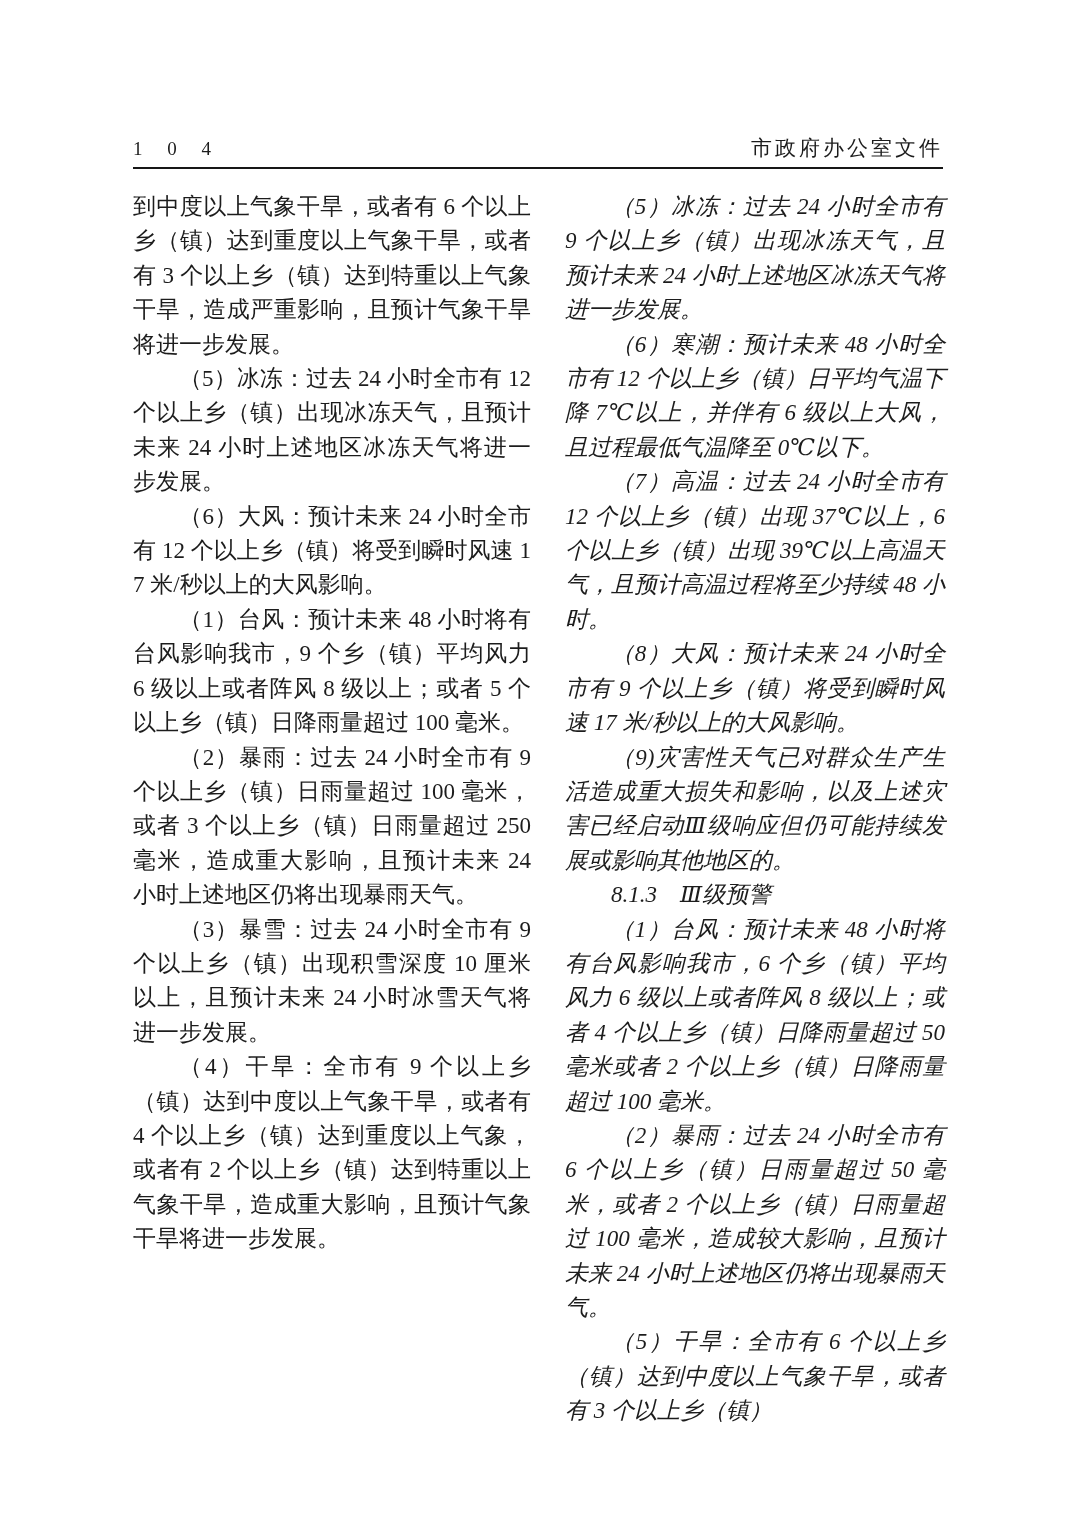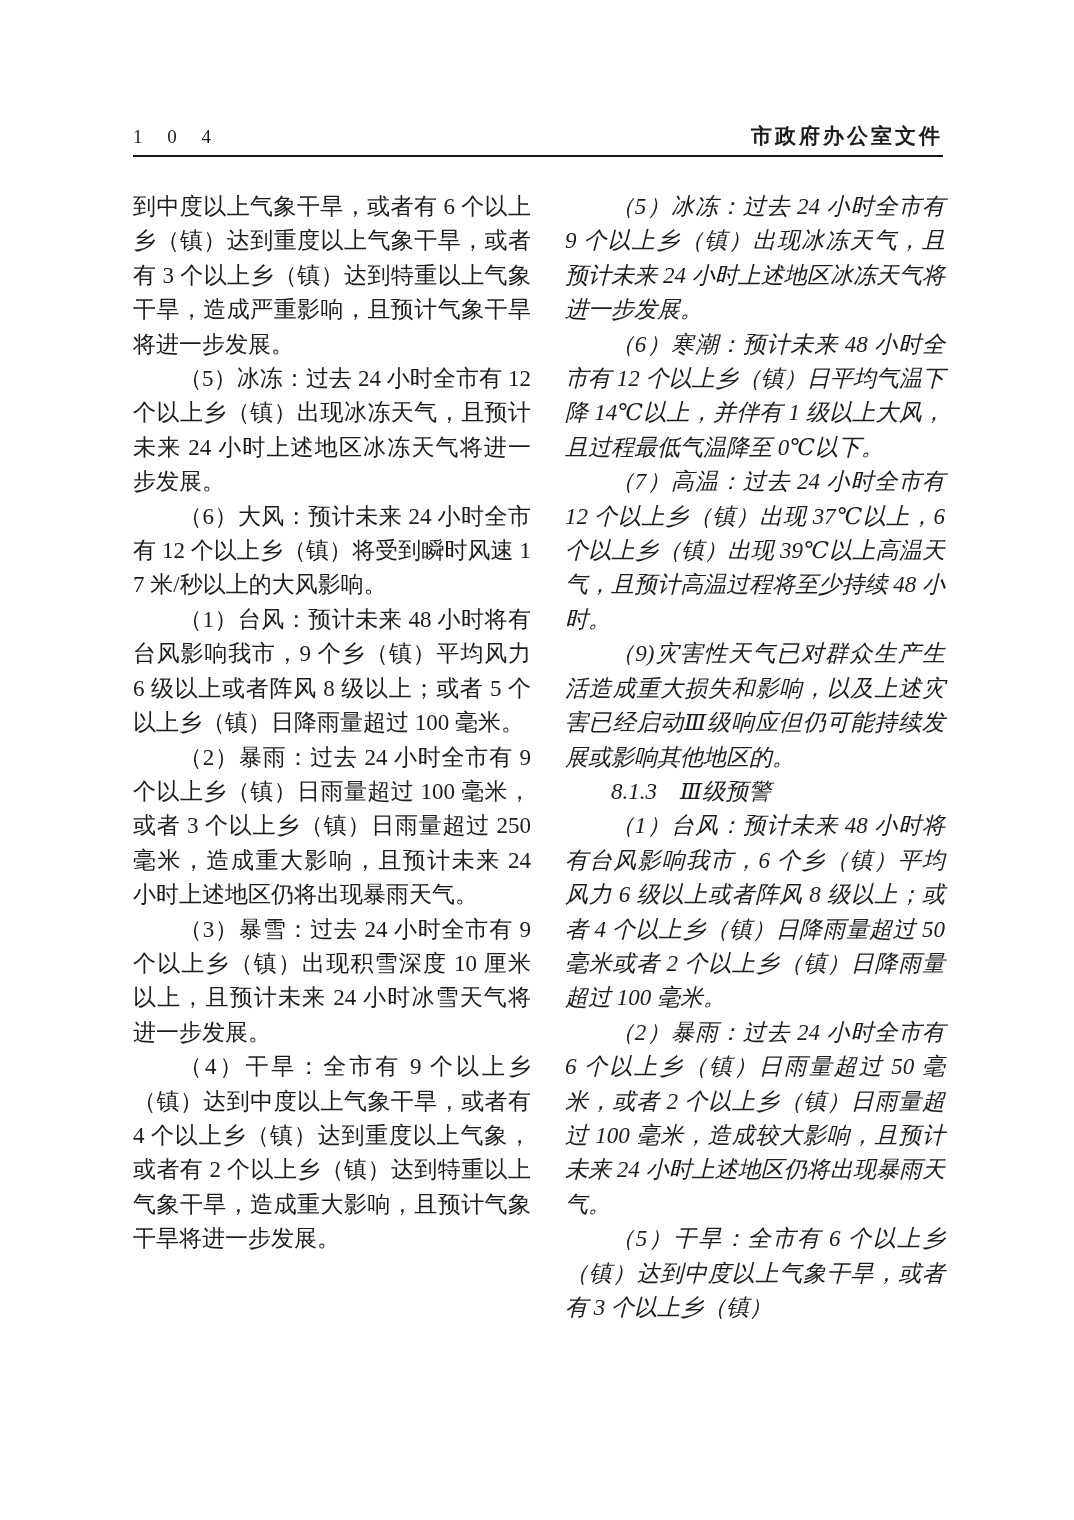--- a/index.html
+++ b/index.html
@@ -11,41 +11,40 @@
     position: relative;
     width: 1074px;
     height: 1520px;
     background: #ffffff;
     color: #1c1c1c;
     font-family: "Liberation Serif", "DejaVu Serif", serif;
     overflow: hidden;
   }
   .header {
     position: absolute;
-    top: 124px;
+    top: 136px;
     left: 133px;
     width: 810px;
     display: flex;
     justify-content: space-between;
     align-items: flex-end;
     border-bottom: 2px solid #161616;
     padding-bottom: 7px;
   }
   .page-number {
     font-size: 19px;
     letter-spacing: 10px;
     line-height: 22px;
     white-space: nowrap;
   }
   .doc-label {
     font-size: 21px;
     letter-spacing: 3px;
     line-height: 24px;
     white-space: nowrap;
-    font-weight: bold;
   }
   .columns {
     position: absolute;
     top: 190px;
     left: 133px;
     width: 812px;
     display: flex;
   }
   .col {
     display: block;
@@ -90,22 +89,23 @@
       <p>（5）冰冻：过去 24 小时全市有 12 个以上乡（镇）出现冰冻天气，且预计未来 24 小时上述地区冰冻天气将进一步发展。</p>
       <p>（6）大风：预计未来 24 小时全市有 12 个以上乡（镇）将受到瞬时风速 17 米/秒以上的大风影响。</p>
       <p>（1）台风：预计未来 48 小时将有台风影响我市，9 个乡（镇）平均风力 6 级以上或者阵风 8 级以上；或者 5 个以上乡（镇）日降雨量超过 100 毫米。</p>
       <p>（2）暴雨：过去 24 小时全市有 9 个以上乡（镇）日雨量超过 100 毫米，或者 3 个以上乡（镇）日雨量超过 250 毫米，造成重大影响，且预计未来 24 小时上述地区仍将出现暴雨天气。</p>
       <p>（3）暴雪：过去 24 小时全市有 9 个以上乡（镇）出现积雪深度 10 厘米以上，且预计未来 24 小时冰雪天气将进一步发展。</p>
       <p>（4）干旱：全市有 9 个以上乡（镇）达到中度以上气象干旱，或者有 4 个以上乡（镇）达到重度以上气象，或者有 2 个以上乡（镇）达到特重以上气象干旱，造成重大影响，且预计气象干旱将进一步发展。</p>
     </div>
 
     <div class="col col-right">
       <p>（5）冰冻：过去 24 小时全市有 9 个以上乡（镇）出现冰冻天气，且预计未来 24 小时上述地区冰冻天气将进一步发展。</p>
-      <p>（6）寒潮：预计未来 48 小时全市有 12 个以上乡（镇）日平均气温下降 14℃以上，并伴有 1 级以上大风，且过程最低气温降至 0℃以下。</p>
+      <p>（6）寒潮：预计未来 48 小时全市有 12 个以上乡（镇）日平均气温下降 7℃以上，并伴有 6 级以上大风，且过程最低气温降至 0℃以下。</p>
       <p>（7）高温：过去 24 小时全市有 12 个以上乡（镇）出现 37℃以上，6 个以上乡（镇）出现 39℃以上高温天气，且预计高温过程将至少持续 48 小时。</p>
+      <p>（8）大风：预计未来 24 小时全市有 9 个以上乡（镇）将受到瞬时风速 17 米/秒以上的大风影响。</p>
       <p>（9)灾害性天气已对群众生产生活造成重大损失和影响，以及上述灾害已经启动Ⅲ级响应但仍可能持续发展或影响其他地区的。</p>
       <p class="heading">8.1.3　Ⅲ级预警</p>
       <p>（1）台风：预计未来 48 小时将有台风影响我市，6 个乡（镇）平均风力 6 级以上或者阵风 8 级以上；或者 4 个以上乡（镇）日降雨量超过 50 毫米或者 2 个以上乡（镇）日降雨量超过 100 毫米。</p>
       <p>（2）暴雨：过去 24 小时全市有 6 个以上乡（镇）日雨量超过 50 毫米，或者 2 个以上乡（镇）日雨量超过 100 毫米，造成较大影响，且预计未来 24 小时上述地区仍将出现暴雨天气。</p>
       <p>（5）干旱：全市有 6 个以上乡（镇）达到中度以上气象干旱，或者有 3 个以上乡（镇）</p>
     </div>
 
   </div>
 
 </div>

